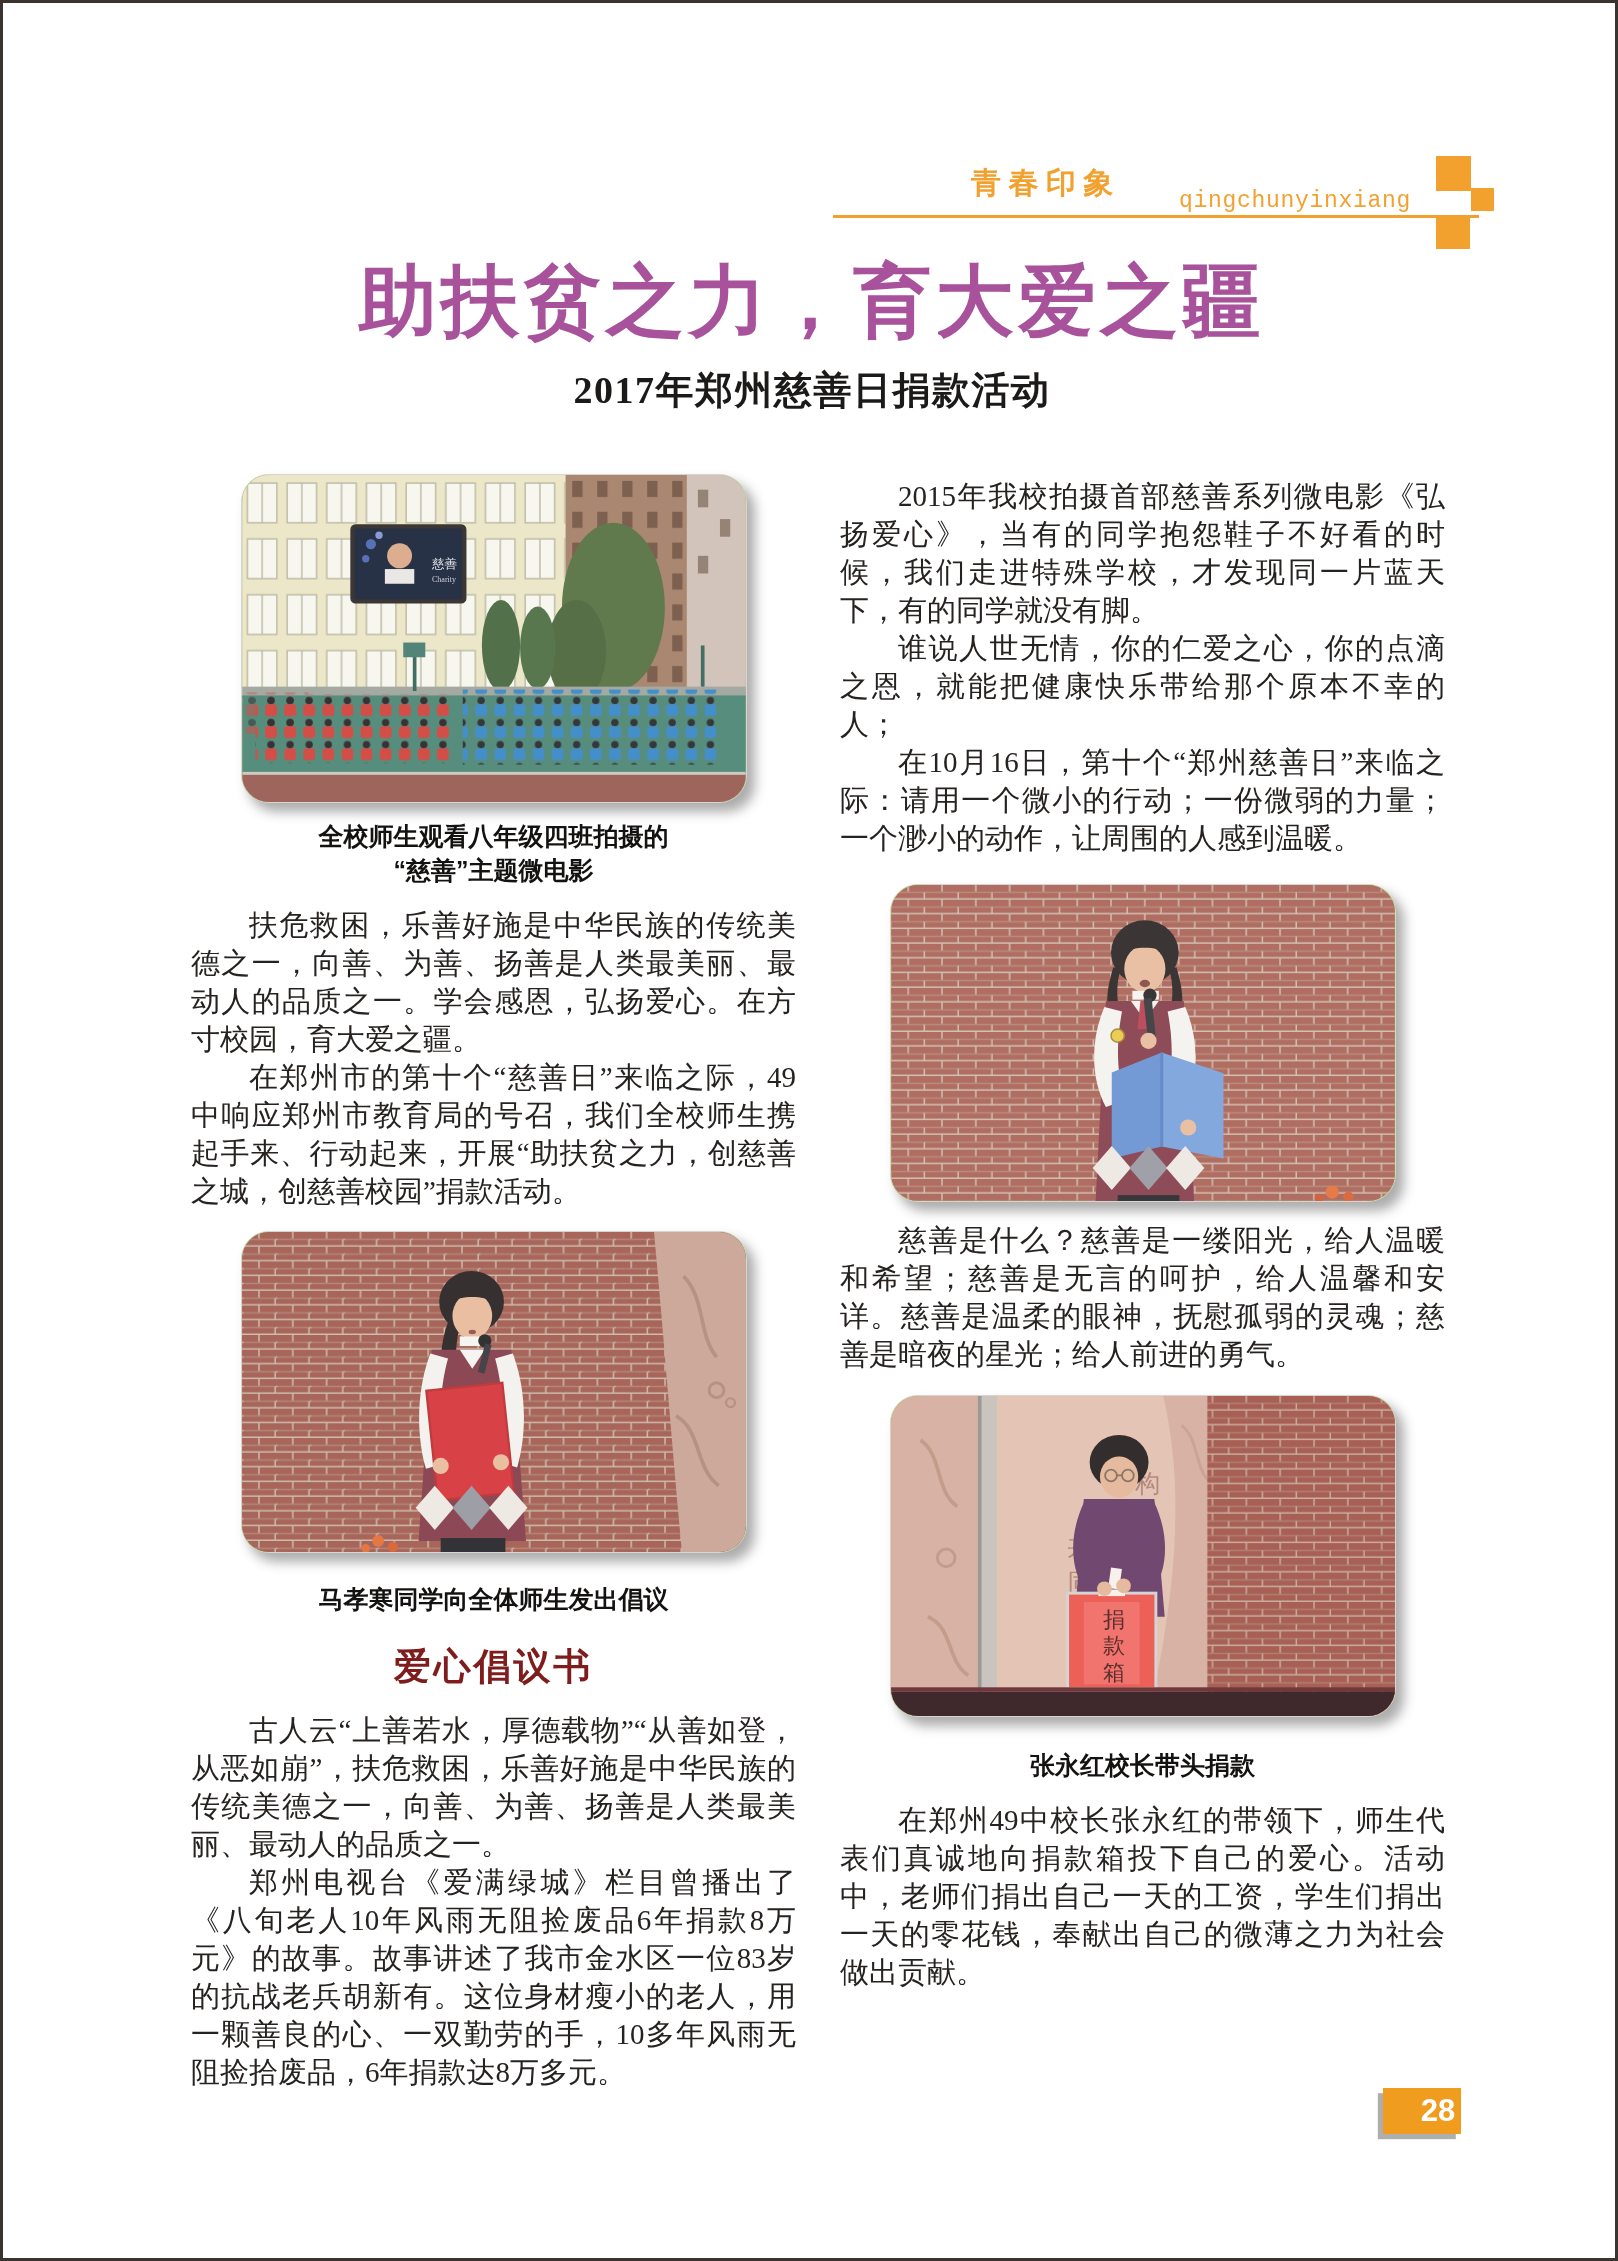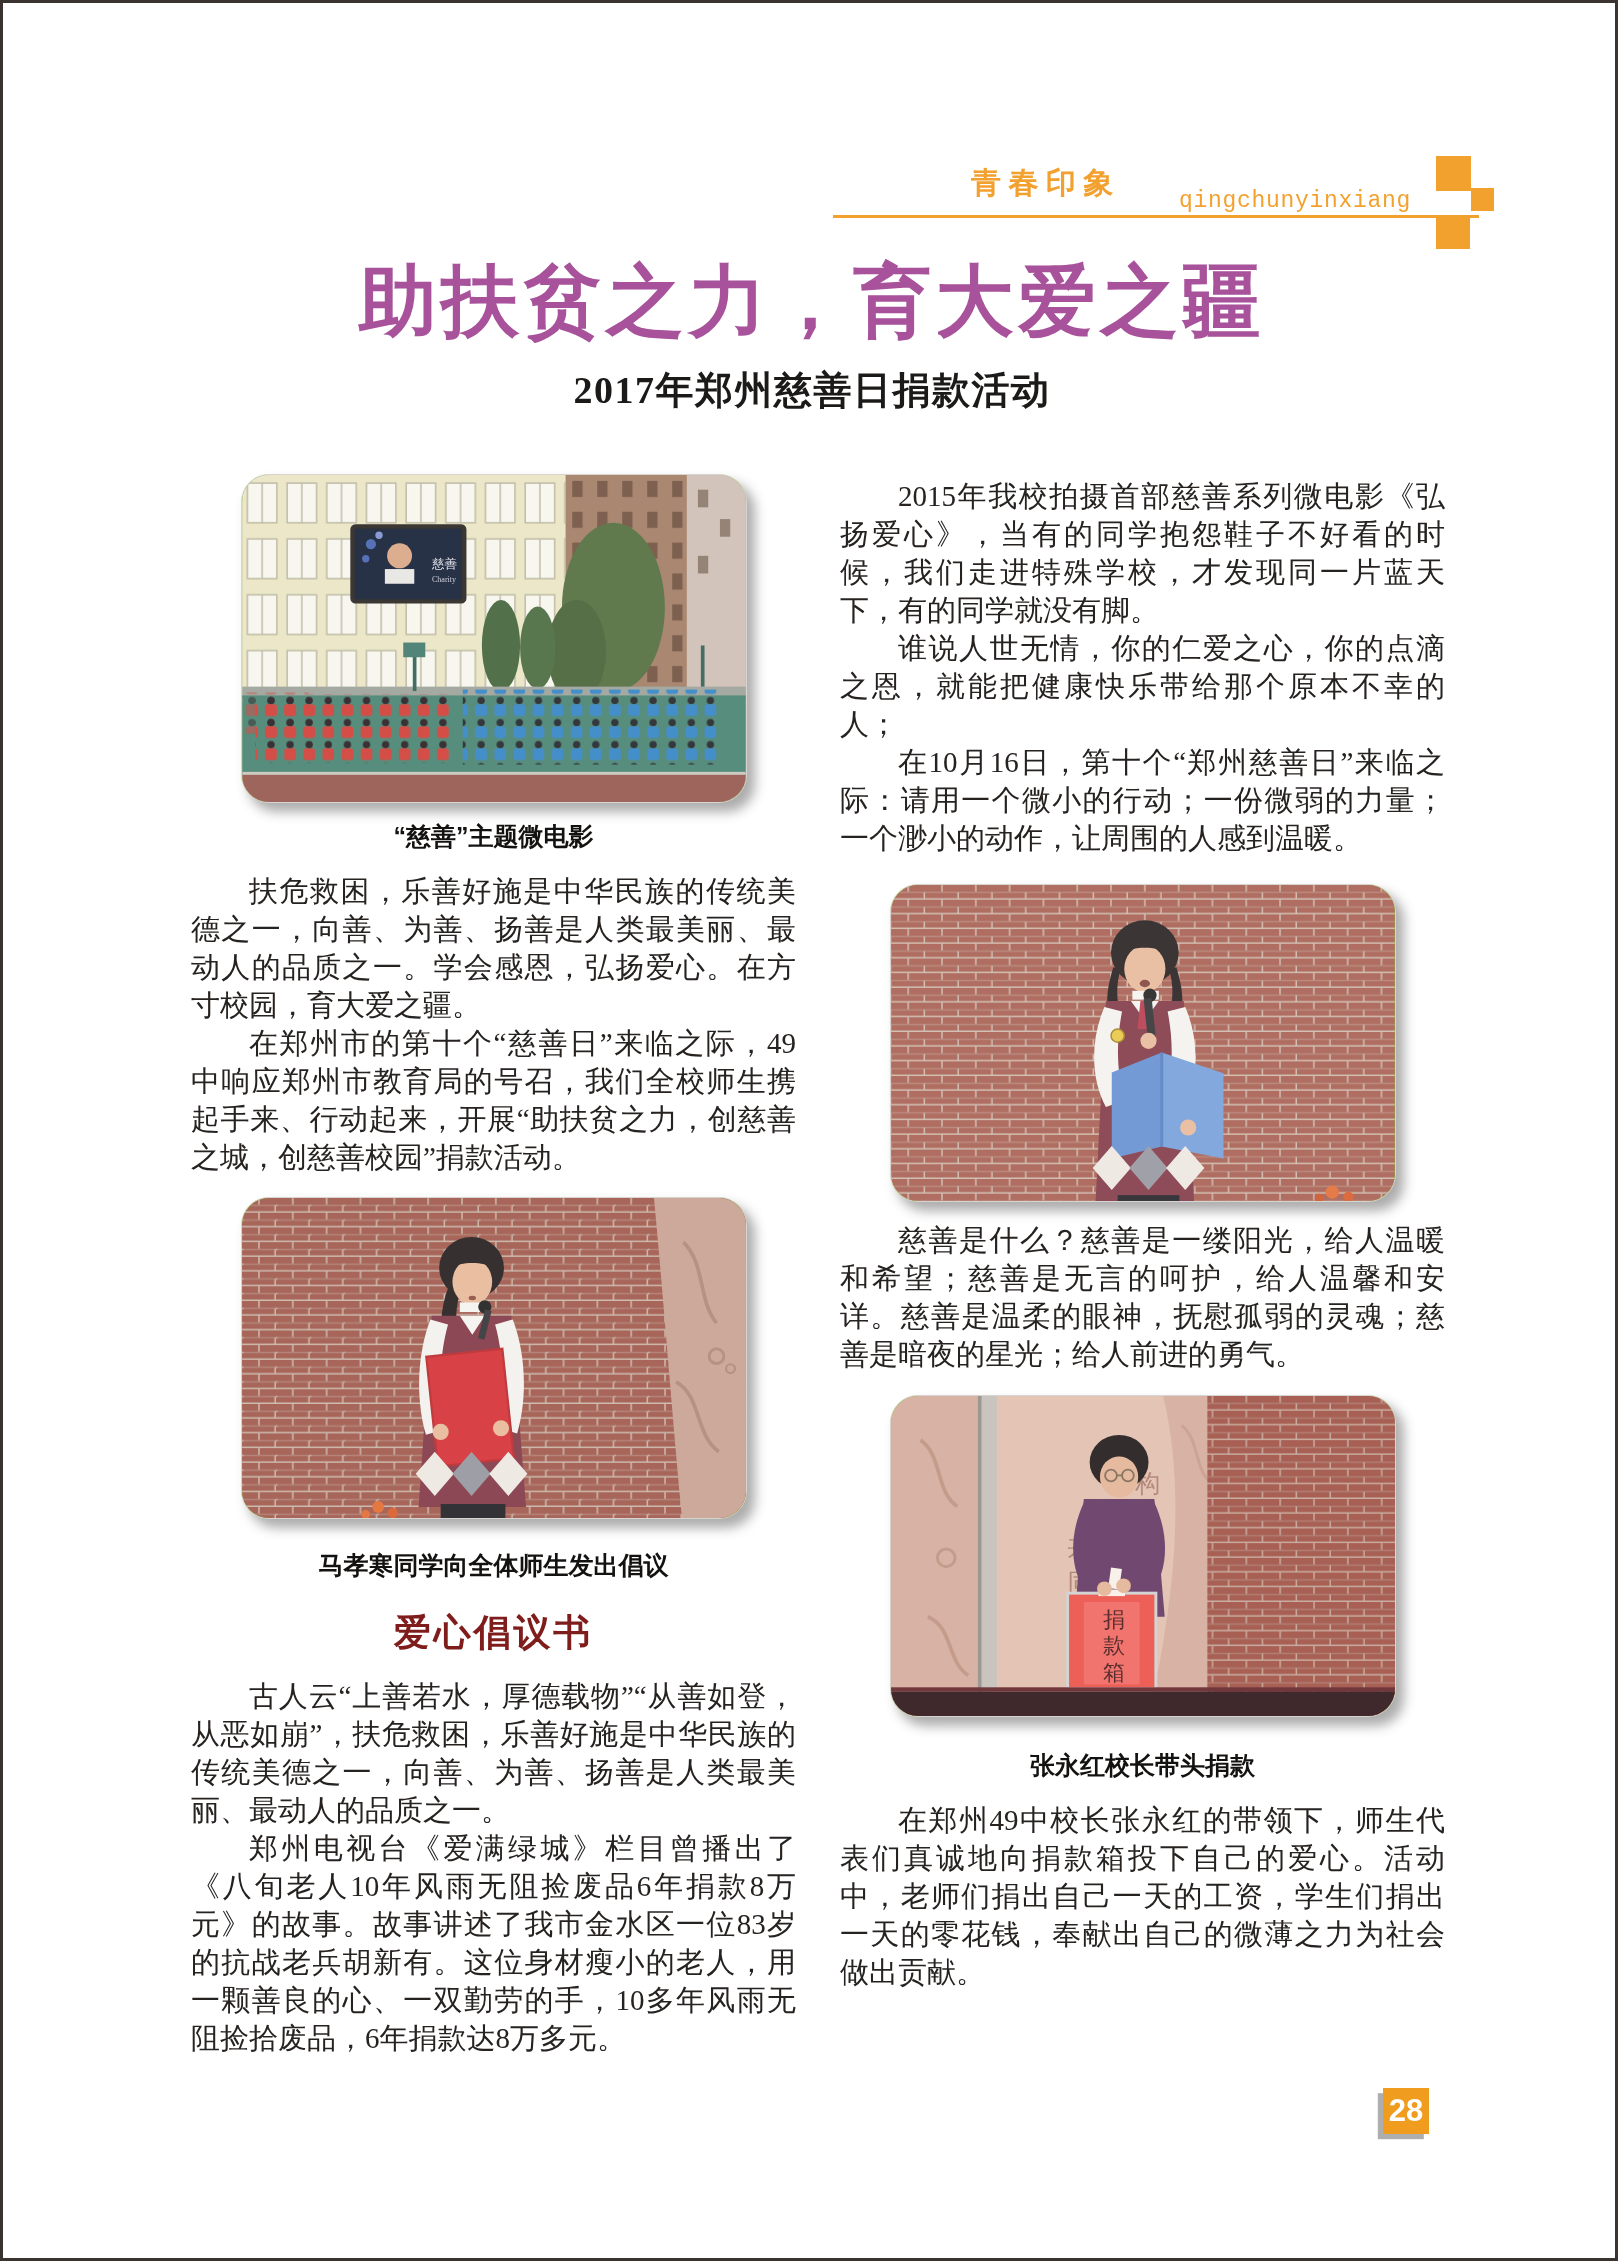--- a/index.html
+++ b/index.html
@@ -98,21 +98,21 @@
 
   
   .page-num{
     position:absolute;left:1380px;top:2085px;
     width:46px;height:46px;
     background:#F09C1F;
     box-shadow:-5.2px 5.2px 0 rgba(130,130,130,0.65);
     color:#ffffff;
     font-family:"Liberation Sans", sans-serif;
     font-size:31px;font-weight:bold;
-    display:flex;align-items:center;justify-content:center;
+    display:flex;align-items:center;justify-content:center;padding-left:32px;
   }
   svg text{font-family:"Liberation Serif", serif;}
 </style>
 </head>
 <body>
 
 <div class="page">
 
   <div class="brand-cn">青春印象</div>
   <div class="brand-py">qingchunyinxiang</div>
@@ -176,20 +176,21 @@
         <rect x="219" y="228" width="30" height="20" fill="#3f7668"></rect>
         <rect x="624" y="232" width="5" height="56" fill="#2e5e52"></rect>
         <rect x="0" y="296" width="90" height="56" fill="url(#p1red)" opacity="0.55"></rect>
         <rect x="18" y="298" width="268" height="94" fill="url(#p1red)"></rect>
         <rect x="300" y="292" width="348" height="102" fill="url(#p1blue)"></rect>
         <rect width="685" height="445" fill="#ffffff" opacity="0.10"></rect>
       </svg>
     </figure>
 
     <div class="caption cap1">
+      <span style="display:block">全校师生观看八年级四班拍摄的</span>
       <span style="display:block">“慈善”主题微电影</span>
     </div>
 
     <p class="after-cap" style="margin-top:25px;">扶危救困，乐善好施是中华民族的传统美德之一，向善、为善、扬善是人类最美丽、最动人的品质之一。学会感恩，弘扬爱心。在方寸校园，育大爱之疆。</p>
     <p>在郑州市的第十个“慈善日”来临之际，49中响应郑州市教育局的号召，我们全校师生携起手来、行动起来，开展“助扶贫之力，创慈善之城，创慈善校园”捐款活动。</p>
 
     <figure class="photo ph2">
       <svg viewBox="0 0 685 435">
         <defs>
           <pattern id="brickA" width="46" height="20" patternUnits="userSpaceOnUse">

